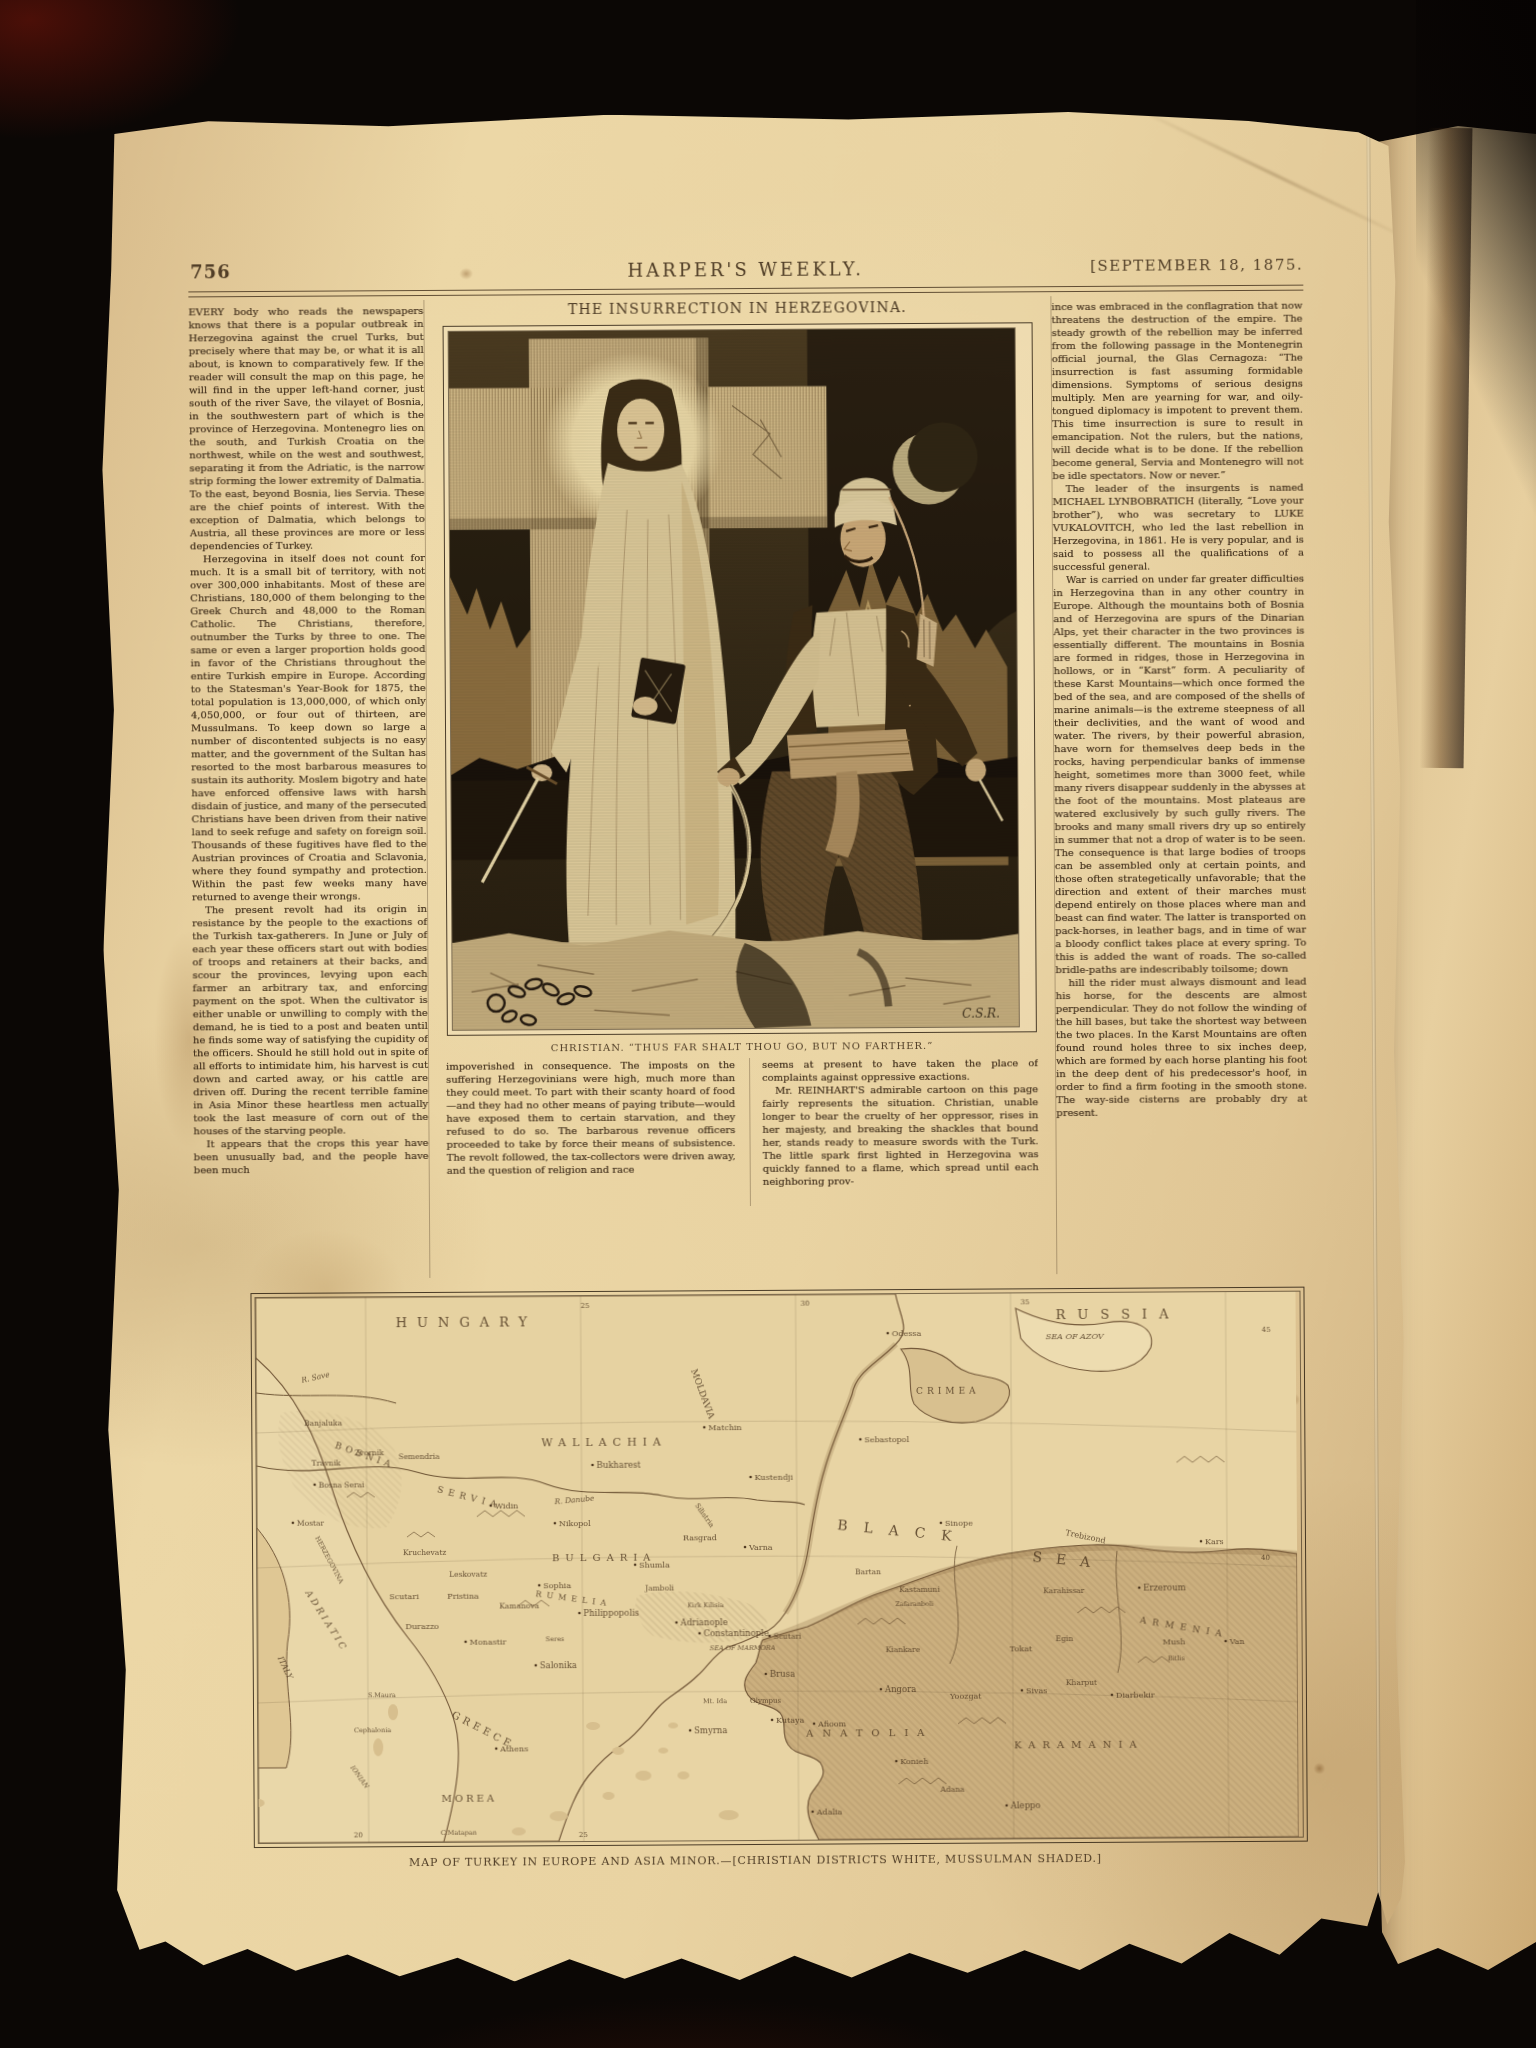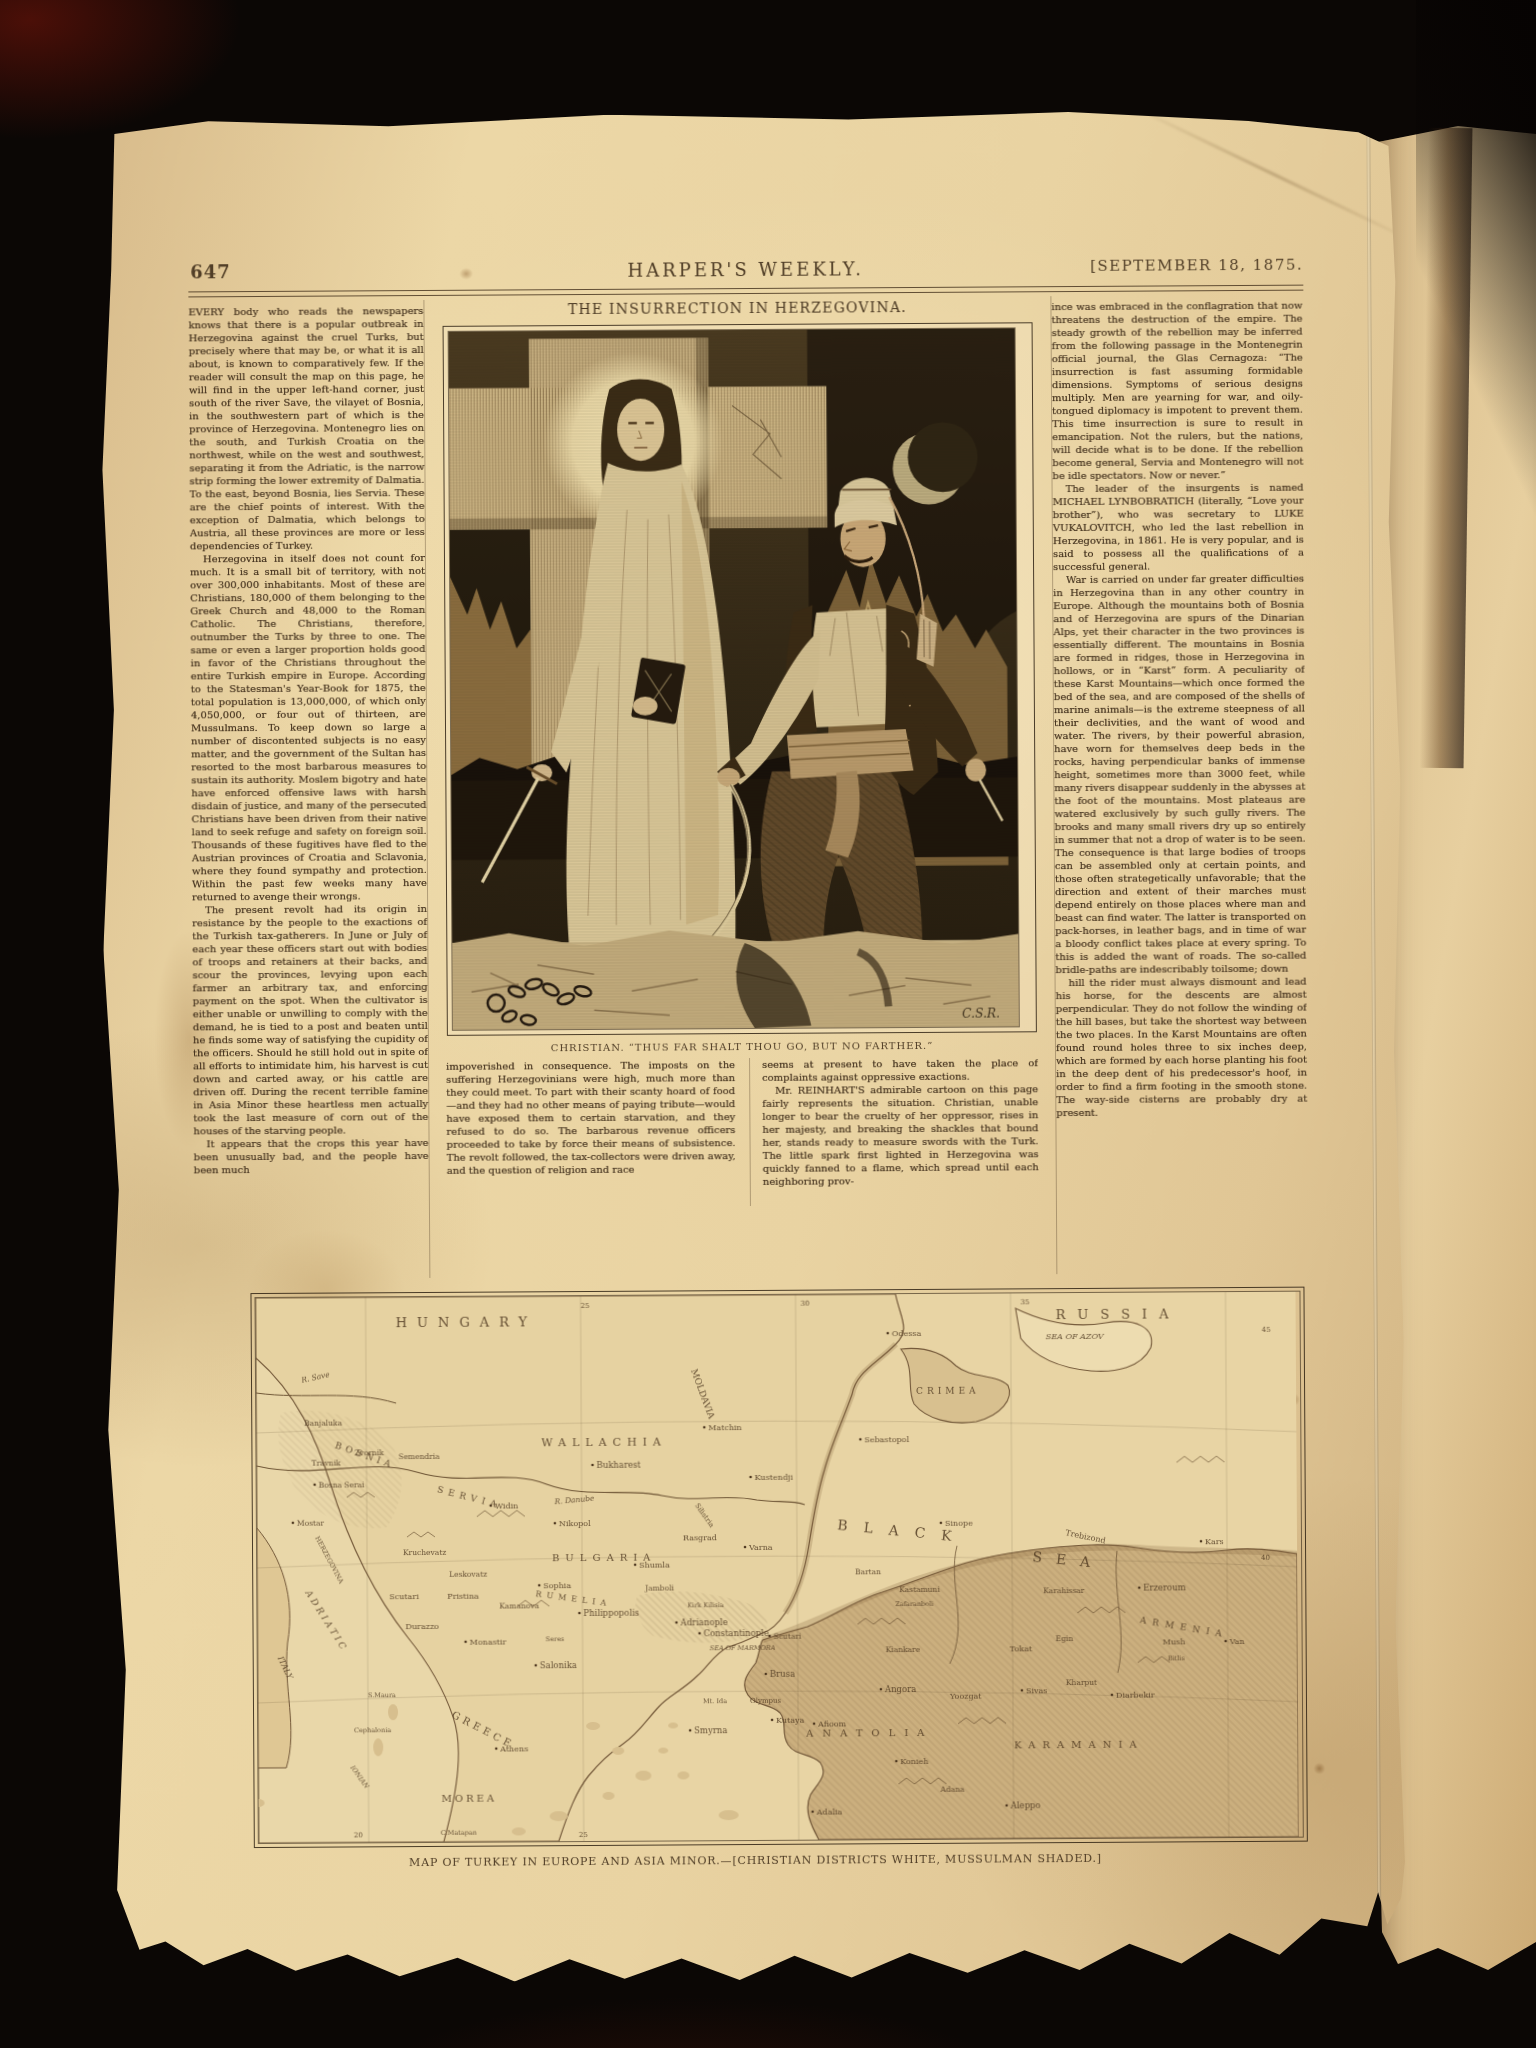--- a/index.html
+++ b/index.html
@@ -109,21 +109,21 @@
     <div class="fold"></div>
     <div class="spot s1"></div>
     <div class="spot s2"></div>
     <div class="spot s3"></div>
     <div class="spot s4"></div>
     <div class="spot s5"></div>
 
     <div class="content">
 
       <div class="hdr">
-        <span class="pageno">647</span>
+        <span class="pageno">756</span>
         <span class="masthead">HARPER'S WEEKLY.</span>
         <span class="issuedate">[SEPTEMBER 18, 1875.</span>
       </div>
       <div class="dblrule"></div>
 
       <div class="cols">
 
         <div class="colcell bodytext colrule-l">
           <p>EVERY body who reads the newspapers knows that there is a popular outbreak in Herzegovina against the cruel Turks, but precisely where that may be, or what it is all about, is known to comparatively few. If the reader will consult the map on this page, he will find in the upper left-hand corner, just south of the river Save, the vilayet of Bosnia, in the southwestern part of which is the province of Herzegovina. Montenegro lies on the south, and Turkish Croatia on the northwest, while on the west and southwest, separating it from the Adriatic, is the narrow strip forming the lower extremity of Dalmatia. To the east, beyond Bosnia, lies Servia. These are the chief points of interest. With the exception of Dalmatia, which belongs to Austria, all these provinces are more or less dependencies of Turkey.</p>
           <p>Herzegovina in itself does not count for much. It is a small bit of territory, with not over 300,000 inhabitants. Most of these are Christians, 180,000 of them belonging to the Greek Church and 48,000 to the Roman Catholic. The Christians, therefore, outnumber the Turks by three to one. The same or even a larger proportion holds good in favor of the Christians throughout the entire Turkish empire in Europe. According to the Statesman's Year-Book for 1875, the total population is 13,000,000, of which only 4,050,000, or four out of thirteen, are Mussulmans. To keep down so large a number of discontented subjects is no easy matter, and the government of the Sultan has resorted to the most barbarous measures to sustain its authority. Moslem bigotry and hate have enforced offensive laws with harsh disdain of justice, and many of the persecuted Christians have been driven from their native land to seek refuge and safety on foreign soil. Thousands of these fugitives have fled to the Austrian provinces of Croatia and Sclavonia, where they found sympathy and protection. Within the past few weeks many have returned to avenge their wrongs.</p>

